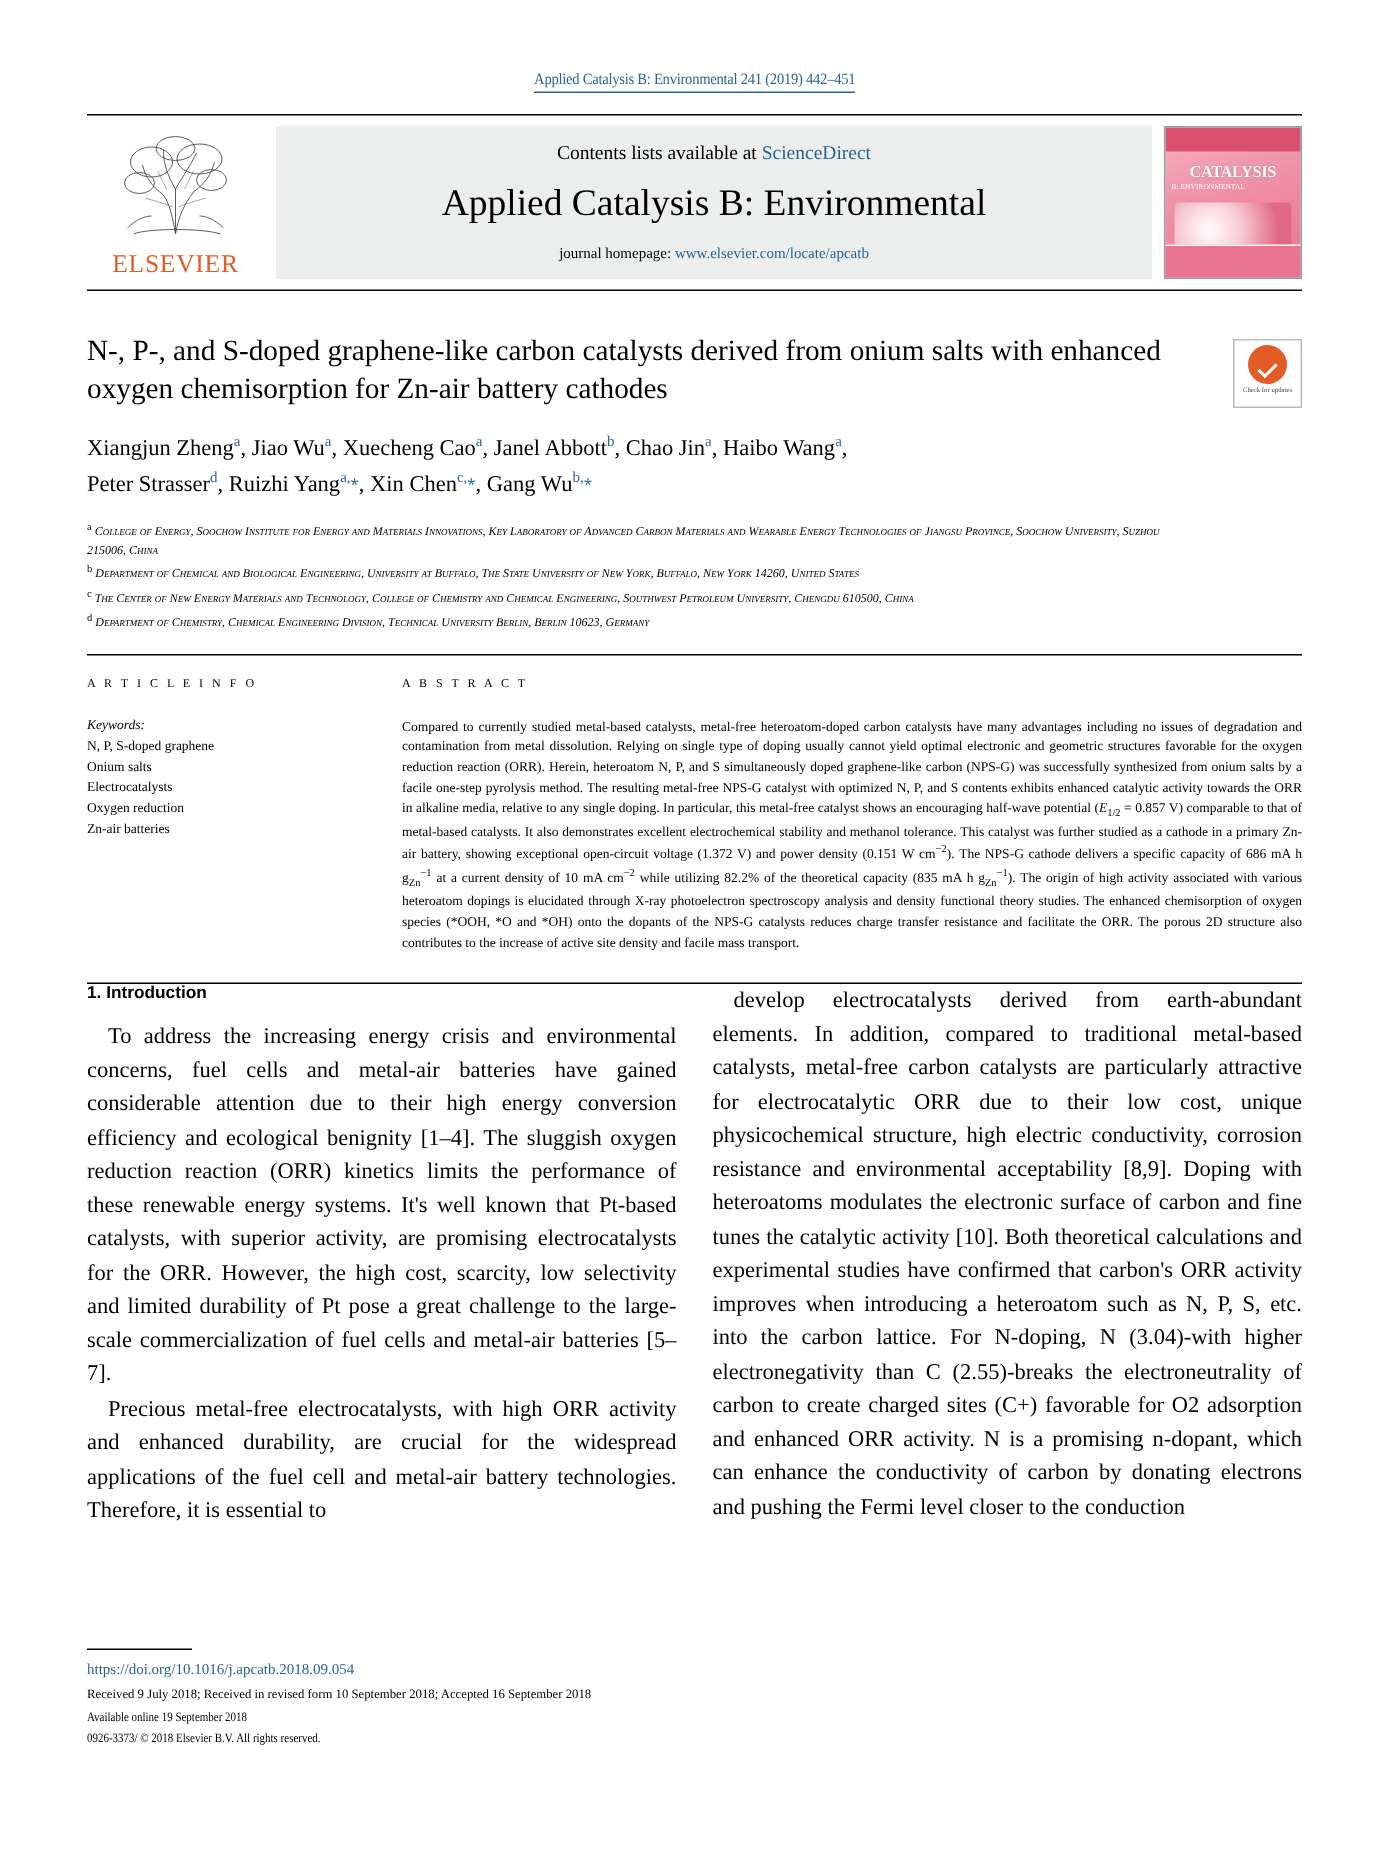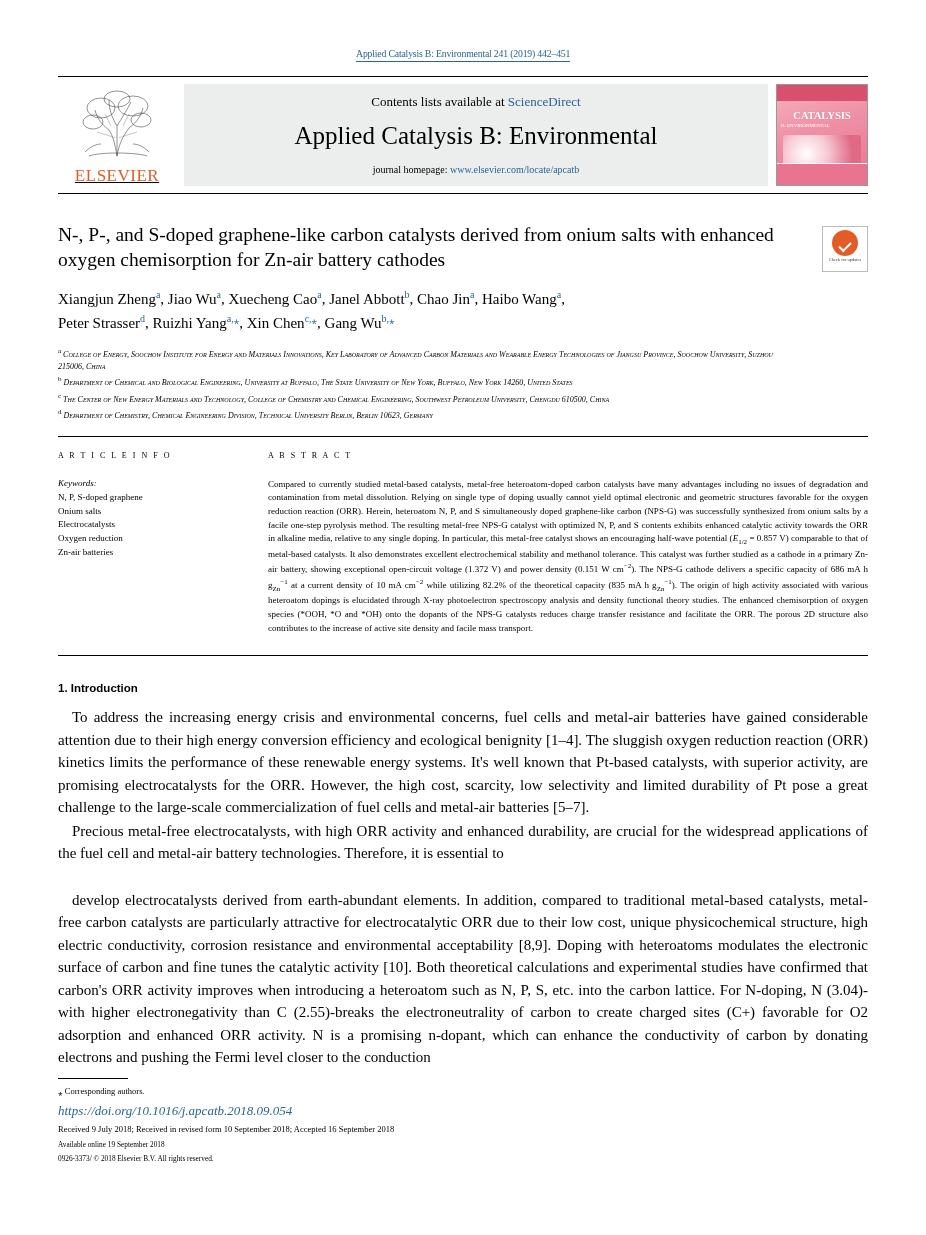--- a/index.html
+++ b/index.html
@@ -47,21 +47,20 @@
     height: 118px;
   }
   .elsevier-logo {
     width: 118px;
     flex: 0 0 118px;
     display: flex;
     flex-direction: column;
     align-items: center;
     justify-content: flex-start;
     padding-top: 2px;
-    text-decoration: underline;
   }
   .tree-svg { display:block; }
   .elsevier-word {
     color: #e25c26;
     font-size: 17px;
     font-family: "Liberation Serif", serif;
     letter-spacing: 0.5px;
     font-weight: normal;
     margin-top: 2px;
   }
@@ -179,23 +178,21 @@
     font-size: 9px; line-height: 1.52; text-align: justify;
     margin-top: 2px;
   }
   .abstract-text sub, .abstract-text sup { font-size: 7px; }
 
   .rule2 { border-top: 1px solid #000; margin-top: 20px; }
 
   
   .body-cols {
     display: flex;
-    margin-top: 26px;
     gap: 24px;
-    flex-direction: column;
   }
   .col { flex: 1; }
   h2.sec {
     font-size: 11.5px;
     font-weight: bold;
     margin: 0 0 12px 0;
     font-family: "Liberation Sans", sans-serif;
   }
   p.body {
     font-size: 15px;
@@ -214,21 +211,21 @@
     bottom: 70px;
     width: 398px;
     font-size: 8.5px;
     line-height: 1.5;
   }
   .footer-rule { width: 70px; border-top: 1px solid #000; margin-bottom: 6px; }
   .footer .corr { font-size: 8.5px; }
   .footer .emails { font-size: 8px; margin-top: 2px; }
   .footer .emails .sc2 { font-variant: small-caps; }
   .footer a { color:#2a6496; text-decoration:none; }
-  .doi { font-size: 13px; color:#2a6496; margin-top: 4px; font-style: italic; }
+  .doi { font-size: 10px; color:#2a6496; margin-top: 4px; }
   .hist { font-size: 8.5px; margin-top: 2px; }
   .squish { transform: scaleX(0.86); transform-origin: left center; display:inline-block; }
 </style>
 </head>
 <body>
 
 <div class="page">
 
   <div class="running-head">
     <span class="rh-inner">Applied Catalysis B: Environmental 241 (2019) 442–451</span>
@@ -336,20 +333,19 @@
       <p class="body">To address the increasing energy crisis and environmental concerns, fuel cells and metal-air batteries have gained considerable attention due to their high energy conversion efficiency and ecological benignity [1–4]. The sluggish oxygen reduction reaction (ORR) kinetics limits the performance of these renewable energy systems. It's well known that Pt-based catalysts, with superior activity, are promising electrocatalysts for the ORR. However, the high cost, scarcity, low selectivity and limited durability of Pt pose a great challenge to the large-scale commercialization of fuel cells and metal-air batteries [5–7].</p>
       <p class="body">Precious metal-free electrocatalysts, with high ORR activity and enhanced durability, are crucial for the widespread applications of the fuel cell and metal-air battery technologies. Therefore, it is essential to</p>
     </div>
     <div class="col">
       <p class="body nogap">develop electrocatalysts derived from earth-abundant elements. In addition, compared to traditional metal-based catalysts, metal-free carbon catalysts are particularly attractive for electrocatalytic ORR due to their low cost, unique physicochemical structure, high electric conductivity, corrosion resistance and environmental acceptability [8,9]. Doping with heteroatoms modulates the electronic surface of carbon and fine tunes the catalytic activity [10]. Both theoretical calculations and experimental studies have confirmed that carbon's ORR activity improves when introducing a heteroatom such as N, P, S, etc. into the carbon lattice. For N-doping, N (3.04)-with higher electronegativity than C (2.55)-breaks the electroneutrality of carbon to create charged sites (C+) favorable for O2 adsorption and enhanced ORR activity. N is a promising n-dopant, which can enhance the conductivity of carbon by donating electrons and pushing the Fermi level closer to the conduction</p>
     </div>
   </div>
 
   <div class="footer">
     <div class="footer-rule"></div>
-    <div class="corr">⁎ Corresponding authors.</div>
     <div class="doi"><span>https://doi.org/10.1016/j.apcatb.2018.09.054</span></div>
     <div class="hist">Received 9 July 2018; Received in revised form 10 September 2018; Accepted 16 September 2018</div>
     <div class="hist"><span class="squish">Available online 19 September 2018</span></div>
     <div class="hist"><span class="squish">0926-3373/ © 2018 Elsevier B.V. All rights reserved.</span></div>
   </div>
 
 </div>
 
 </body></html>

